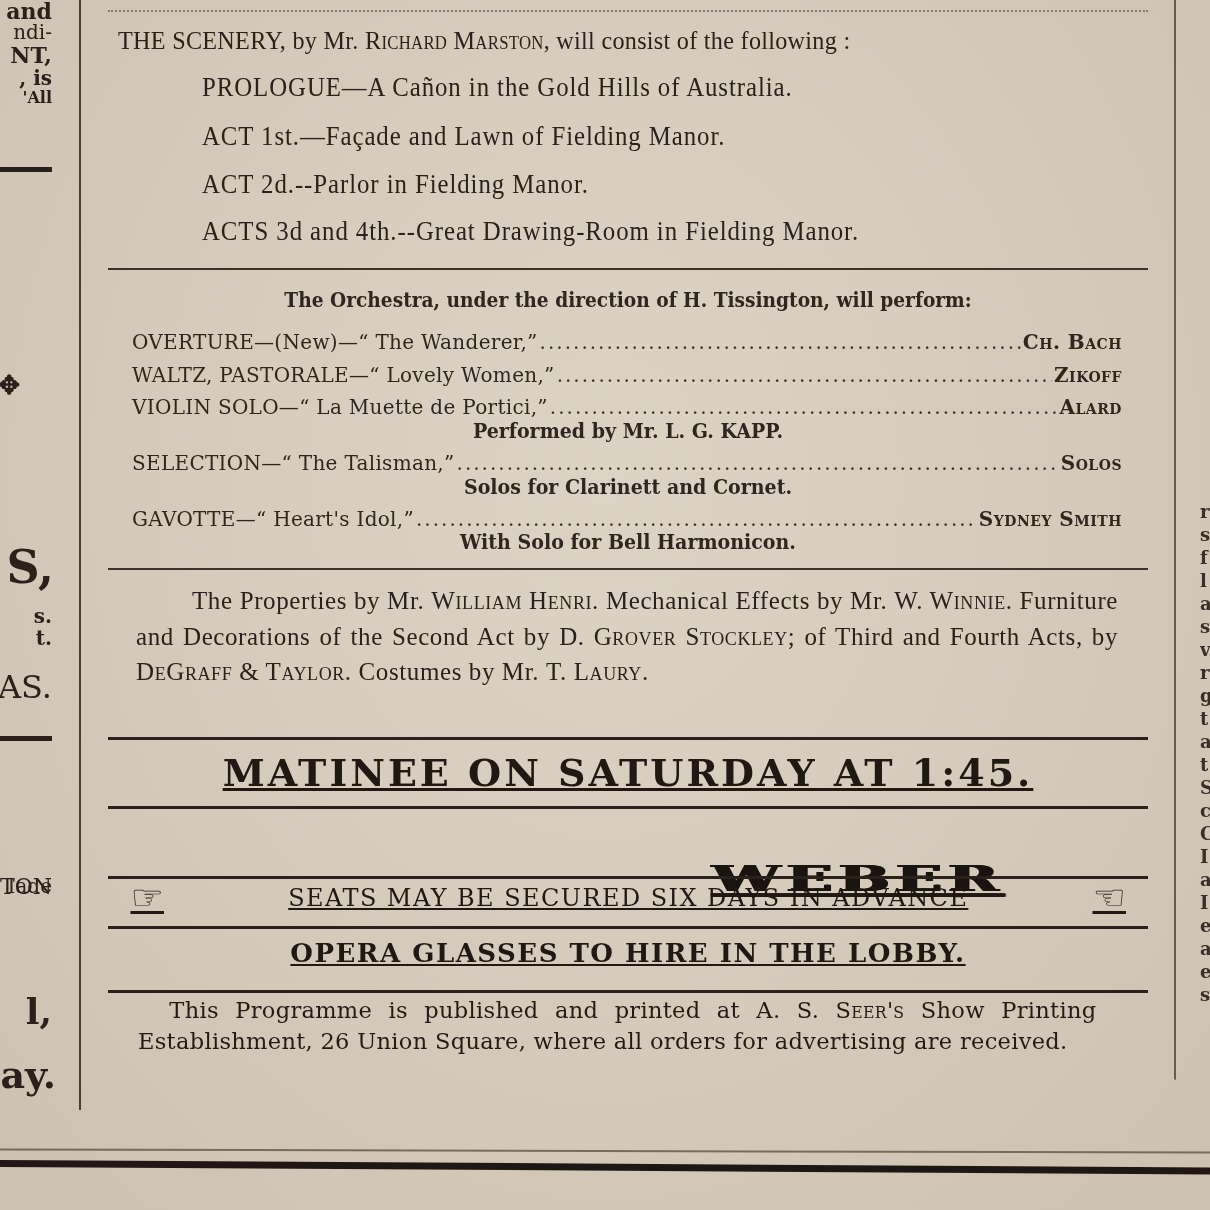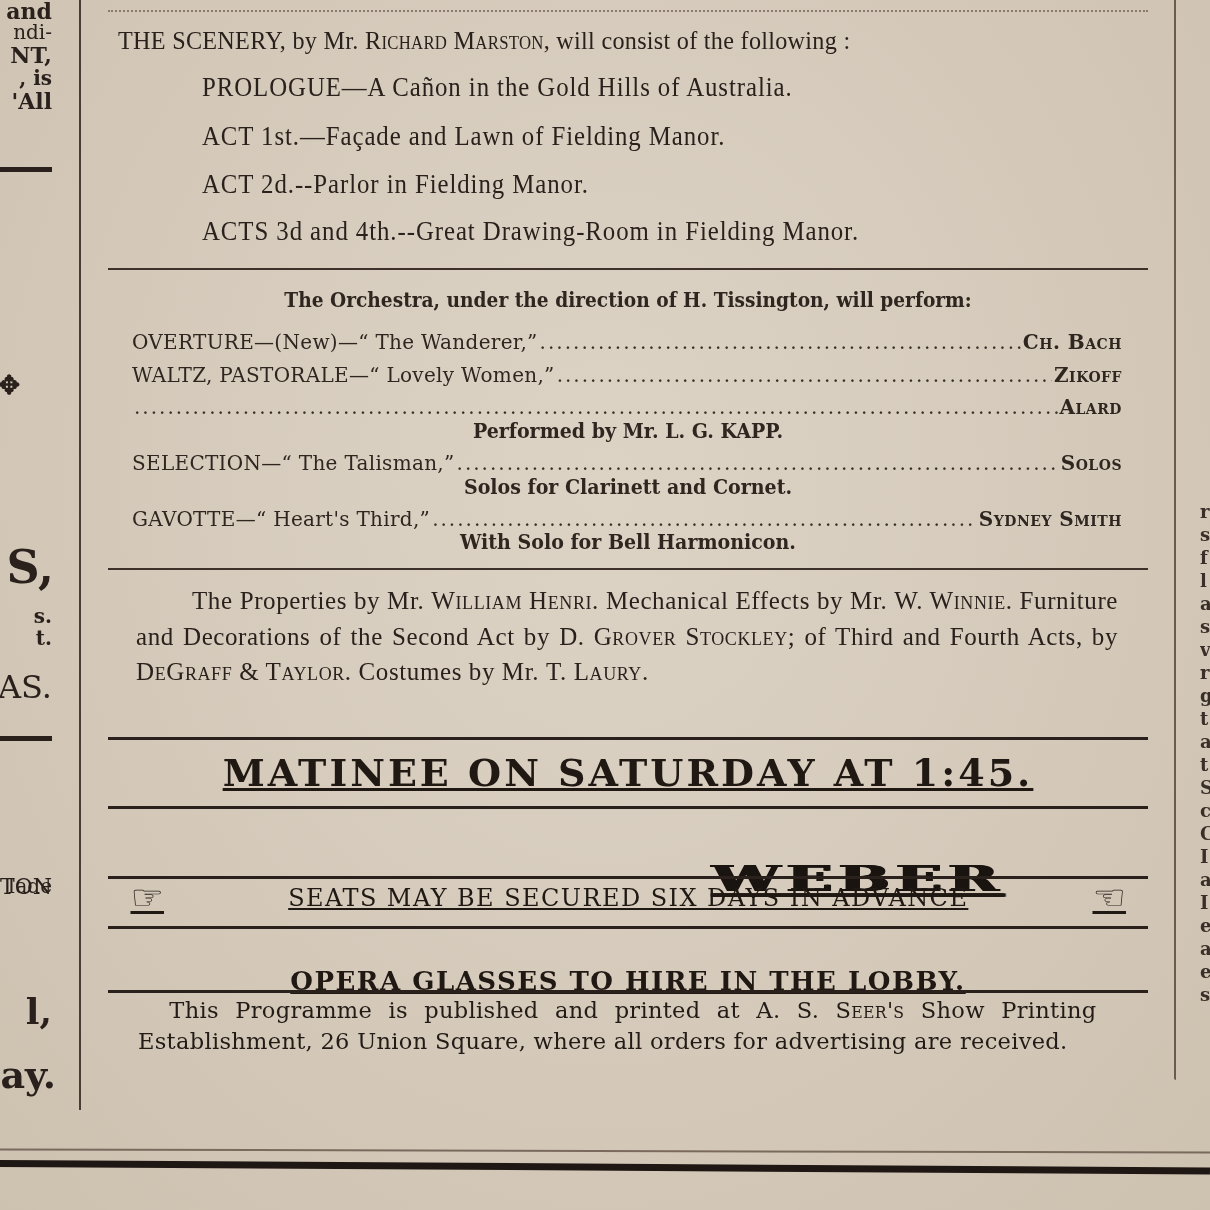--- a/index.html
+++ b/index.html
@@ -73,41 +73,41 @@
       font-family: "DejaVu Serif", serif; font-weight: 900; font-size: 42px; letter-spacing: 4px;
       transform: scaleX(1.45) scaleY(0.85); transform-origin: left; color: #1a1410;
       text-shadow: 1px 0 0 #1a1410, -1px 0 0 #1a1410;
     }
     .weber-text { font-size: 26px; letter-spacing: 1px; font-weight: bold; margin-left: auto; }
     .seats-row { top: 880px; left: 24px; width: 992px; display: flex; align-items: center; justify-content: space-between; font-weight: normal; }
     .seats-text { font-family: "DejaVu Serif", serif; font-size: 25px; letter-spacing: 1.5px; transform: scaleX(0.96); }
     .hand { font-size: 34px; line-height: 1; color: #2a211c; }
     .hand.left { transform: scaleX(1.1); }
     .hand.right { transform: scaleX(-1.1); }
-    .opera { top: 938px; font-size: 26px; letter-spacing: 1.5px; margin-top: 28px; }
+    .opera { top: 938px; font-size: 26px; letter-spacing: 1.5px; }
 
     .footer-note {
       position: absolute; left: 30px; top: 995px; width: 978px;
       font-family: "DejaVu Serif", serif; font-size: 23px; line-height: 31px;
       text-align: justify; text-indent: 32px; color: #231b16; letter-spacing: 0.3px;
       transform: scaleX(0.98); transform-origin: left;
     }
 
     .bottom-rule-thin { left: 0; top: 1150px; width: 1210px; height: 2px; background: #7a6a5e; transform: rotate(0.15deg); }
     .bottom-rule-thick { left: 0; top: 1160px; width: 1210px; height: 7px; background: #1f1713; transform: rotate(0.35deg); transform-origin: left; }
   </style>
 </head>
 <body>
 
 <div class="abs left-col">
   <span class="frag" style="top:-2px;font-size:22px;">and</span>
   <span class="frag" style="top:20px;font-size:20px;font-weight:normal;">ndi-</span>
   <span class="frag" style="top:42px;font-size:22px;">NT,</span>
   <span class="frag" style="top:66px;font-size:20px;">, is</span>
-  <span class="frag" style="top:88px;font-size:22px;">'All</span>
+  <span class="frag" style="top:88px;font-size:16px;">'All</span>
   <div class="rule" style="top:167px;"></div>
   <span class="frag" style="top:370px;font-size:26px;right:60px;">✥</span>
   <span class="frag" style="top:540px;font-size:46px;right:26px;font-weight:900;">S,</span>
   <span class="frag" style="top:604px;font-size:20px;">s.</span>
   <span class="frag" style="top:626px;font-size:20px;">t.</span>
   <span class="frag" style="top:668px;font-size:32px;font-weight:normal;">AS.</span>
   <div class="rule" style="top:736px;"></div>
   <span class="frag" style="top:874px;font-size:22px;font-weight:normal;">TON</span>
   <span class="frag" style="top:874px;font-size:20px;font-weight:normal;">Iade</span>
   <span class="frag" style="top:990px;font-size:36px;font-weight:900;">l,</span>
@@ -158,34 +158,35 @@
     <span class="title">OVERTURE—(New)—“ The Wanderer,”</span>
     <span class="dots"></span>
     <span class="composer">Ch. Bach</span>
   </div>
   <div class="prog-row" style="top:363px;">
     <span class="title">WALTZ, PASTORALE—“ Lovely Women,”</span>
     <span class="dots"></span>
     <span class="composer">Zikoff</span>
   </div>
   <div class="prog-row" style="top:395px;">
+    <span class="title">VIOLIN SOLO—“ La Muette de Portici,”</span>
     <span class="dots"></span>
     <span class="composer">Alard</span>
   </div>
   <div class="prog-note" style="top:419px;">Performed by Mr. L. G. KAPP.</div>
 
   <div class="prog-row" style="top:451px;">
     <span class="title">SELECTION—“ The Talisman,”</span>
     <span class="dots"></span>
     <span class="composer">Solos</span>
   </div>
   <div class="prog-note" style="top:475px;">Solos for Clarinett and Cornet.</div>
 
   <div class="prog-row" style="top:507px;">
-    <span class="title">GAVOTTE—“ Heart's Third,”</span>
+    <span class="title">GAVOTTE—“ Heart's Idol,”</span>
     <span class="dots"></span>
     <span class="composer">Sydney Smith</span>
   </div>
   <div class="prog-note" style="top:530px;">With Solo for Bell Harmonicon.</div>
 
   <div class="hr" style="top:568px;"></div>
 
   <div class="credits"><span>The Properties by Mr. </span><span class="sc">William Henri</span><span>.  Mechanical Effects by Mr. </span><span class="sc">W. Winnie</span><span>.  Furniture and Decorations of the Second Act by </span><span class="sc">D. Grover Stockley</span><span>; of Third and Fourth Acts, by </span><span class="sc">DeGraff &amp; Taylor</span><span>.  Costumes by Mr. </span><span class="sc">T. Laury</span><span>.</span></div>
 
   <div class="hr thick" style="top:737px;"></div>

